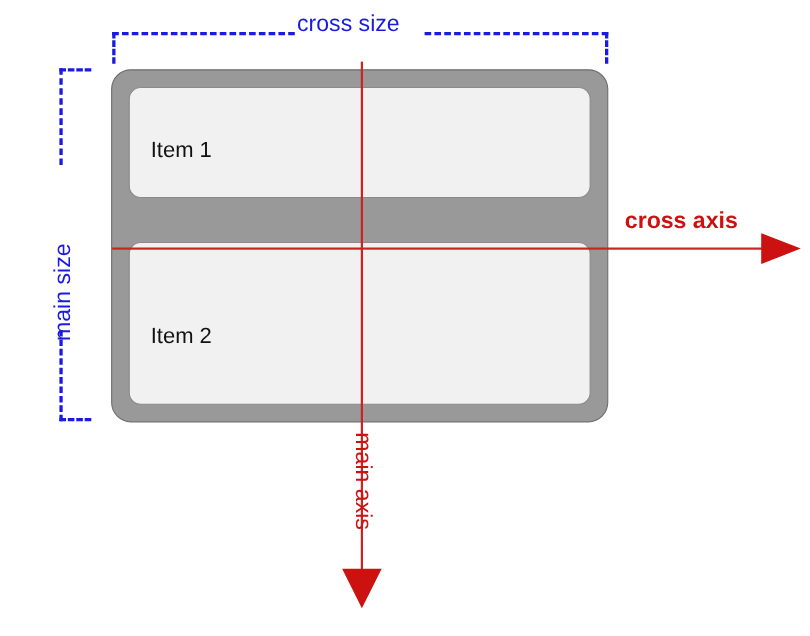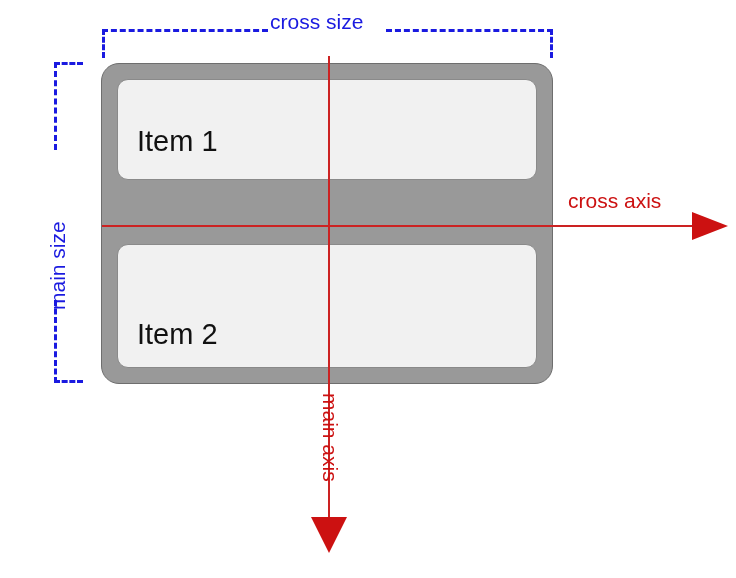--- a/index.html
+++ b/index.html
@@ -44,24 +44,24 @@
   .flex-item {
     box-sizing: border-box;
     background: #f1f1f1;
     border: 1px solid #8a8a8a;
     border-radius: 11px;
     display: flex;
     align-items: center;
     position: relative;
   }
   .flex-item.item-1 { height: 101px; }
-  .flex-item.item-2 { height: 124px; }
+  .flex-item.item-2 { height: 148px; }
 
   .item-label {
-    font-size: 29px;
+    font-size: 20px;
     color: #111111;
     line-height: 1;
     position: absolute;
     left: 19px;
   }
   .item-1 .item-label { top: 47px; }
   .item-2 .item-label { top: 75px; }
 
   
   .axis-line-h {
@@ -109,20 +109,21 @@
     position: absolute;
     color: #cc1111;
     font-size: 21px;
     line-height: 1;
     white-space: nowrap;
     z-index: 6;
   }
   .axis-label.cross {
     left: 552px;
     top: 190px;
+    font-weight: bold;
   }
   .axis-label.main {
     left: 325px;
     top: 393px;
     transform-origin: left top;
     transform: rotate(90deg);
   }
 
   
   .bracket {

